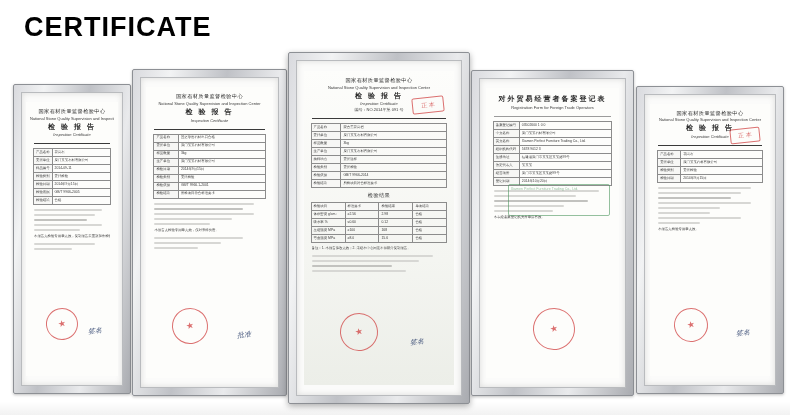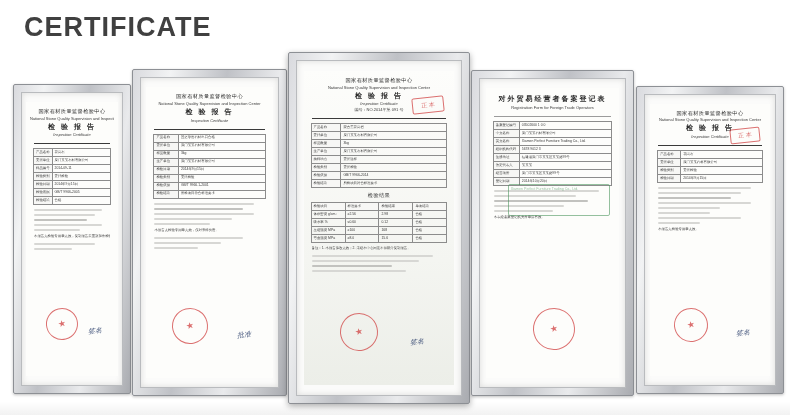--- a/index.html
+++ b/index.html
@@ -11,21 +11,21 @@
     position:relative;
   }
   #stage{position:absolute;left:0;top:0;width:790px;height:415px;background:#fff;}
 
   .page-title{
     position:absolute;
     left:24px;top:12px;
     font-size:27px;
     font-weight:bold;
     letter-spacing:1px;
-    color:#404040;
+    color:#000000;
     font-family:"Liberation Sans", sans-serif;
   }
 
   
   .frame{
     position:absolute;
     box-sizing:border-box;
     background:linear-gradient(100deg,#d9dade 0%,#f2f3f4 18%,#bfc1c6 45%,#e9eaec 70%,#a9abb0 100%);
     border:1px solid #8d9095;
     border-radius:2px;

